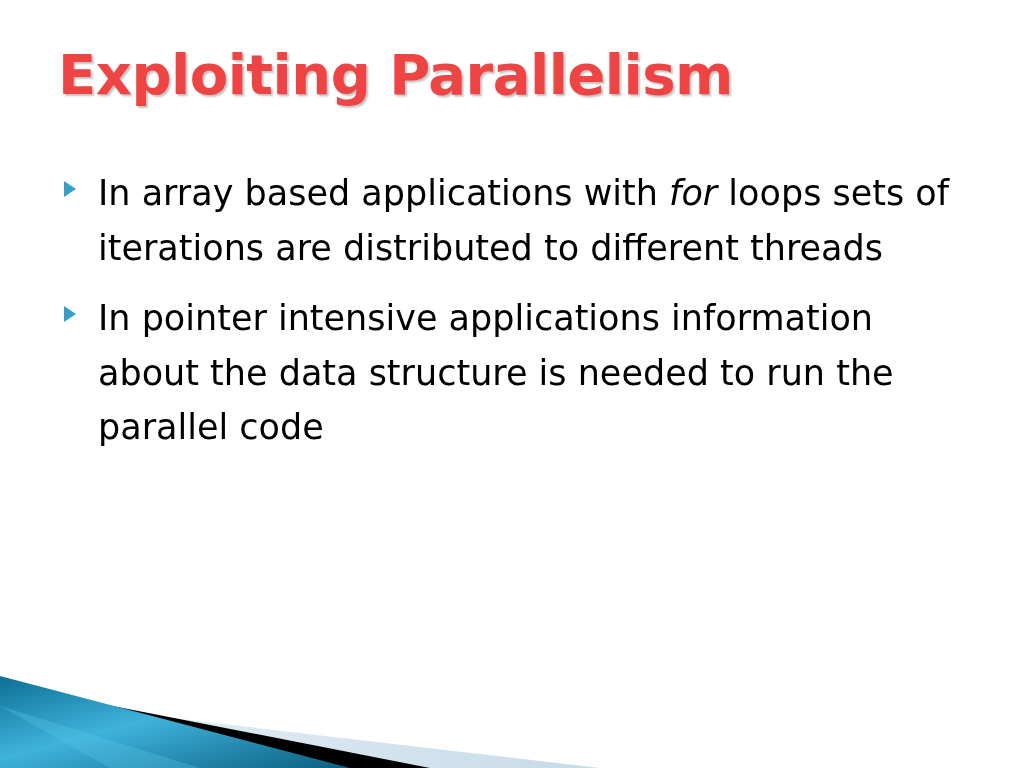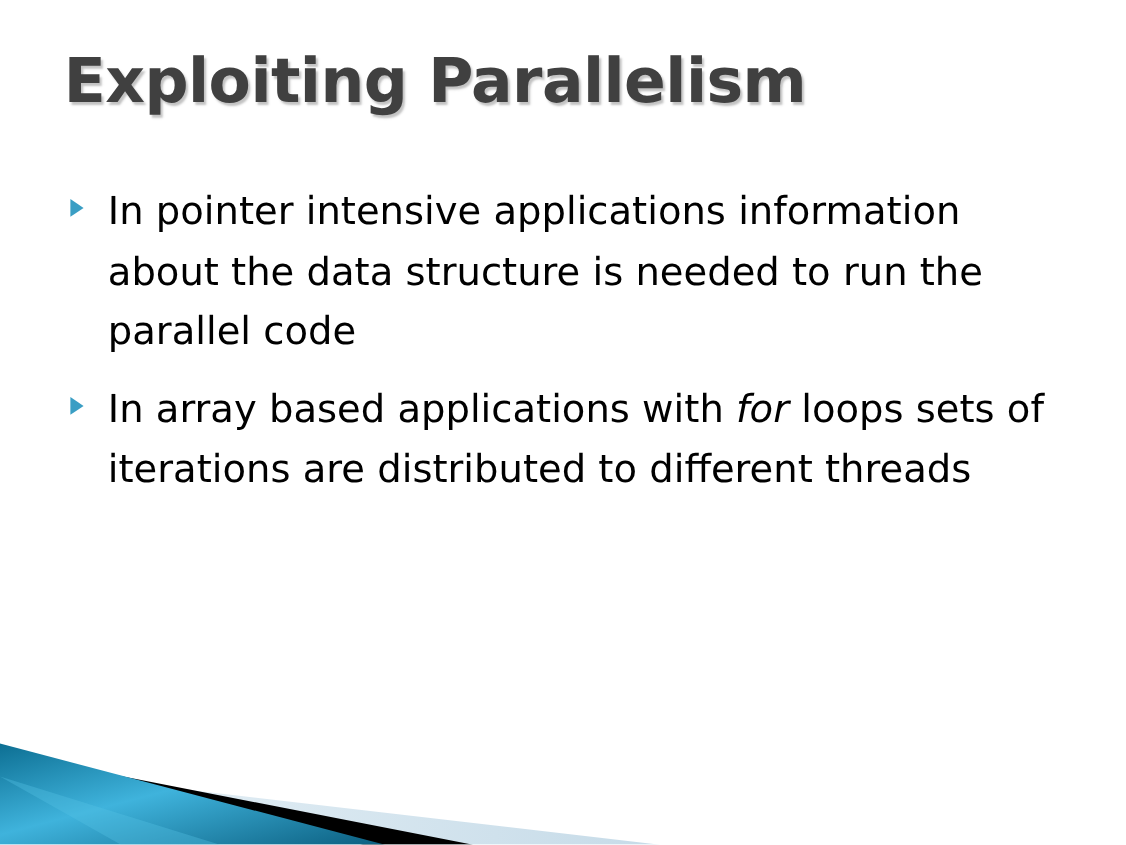--- a/index.html
+++ b/index.html
@@ -22,21 +22,21 @@
   }
 
   
   .slide-title {
     position: absolute;
     left: 58px;
     top: 42px;
     width: 900px;
     font-size: 56px;
     font-weight: bold;
-    color: #404040;
+    color: #ef4444;
     letter-spacing: -0.5px;
     text-shadow: 2px 2px 2px rgba(120,120,120,0.45);
     white-space: nowrap;
   }
 
   
   .body {
     position: absolute;
     left: 62px;
     top: 166px;
@@ -84,30 +84,30 @@
   <div class="slide-title">Exploiting Parallelism</div>
 
   <div class="body">
 
     <div class="bullet">
       <span class="bullet-marker">
         <svg width="16" height="18" viewBox="0 0 16 18" aria-hidden="true">
           <polygon points="2,1 14,9 2,17" fill="#3a9ec4"></polygon>
         </svg>
       </span>
-      <div class="bullet-text"><span>In pointer intensive applications information about the data structure is needed to run the parallel code</span><em></em><span></span></div>
+      <div class="bullet-text"><span>In array based applications with </span><em>for</em><span> loops sets of iterations are distributed to different threads</span></div>
     </div>
 
     <div class="bullet">
       <span class="bullet-marker">
         <svg width="16" height="18" viewBox="0 0 16 18" aria-hidden="true">
           <polygon points="2,1 14,9 2,17" fill="#3a9ec4"></polygon>
         </svg>
       </span>
-      <div class="bullet-text"><span>In array based applications with </span><em>for</em><span> loops sets of iterations are distributed to different threads</span></div>
+      <div class="bullet-text"><span>In pointer intensive applications information about the data structure is needed to run the parallel code</span><em></em><span></span></div>
     </div>
 
   </div>
 
   <svg class="corner-art" viewBox="0 0 600 140" preserveAspectRatio="none" aria-hidden="true">
     <defs>
       <linearGradient id="gradBlue" x1="0" y1="0" x2="1" y2="1">
         <stop offset="0%" stop-color="#0d6f93"></stop>
         <stop offset="45%" stop-color="#3fb3dc"></stop>
         <stop offset="100%" stop-color="#0b5f80"></stop>

